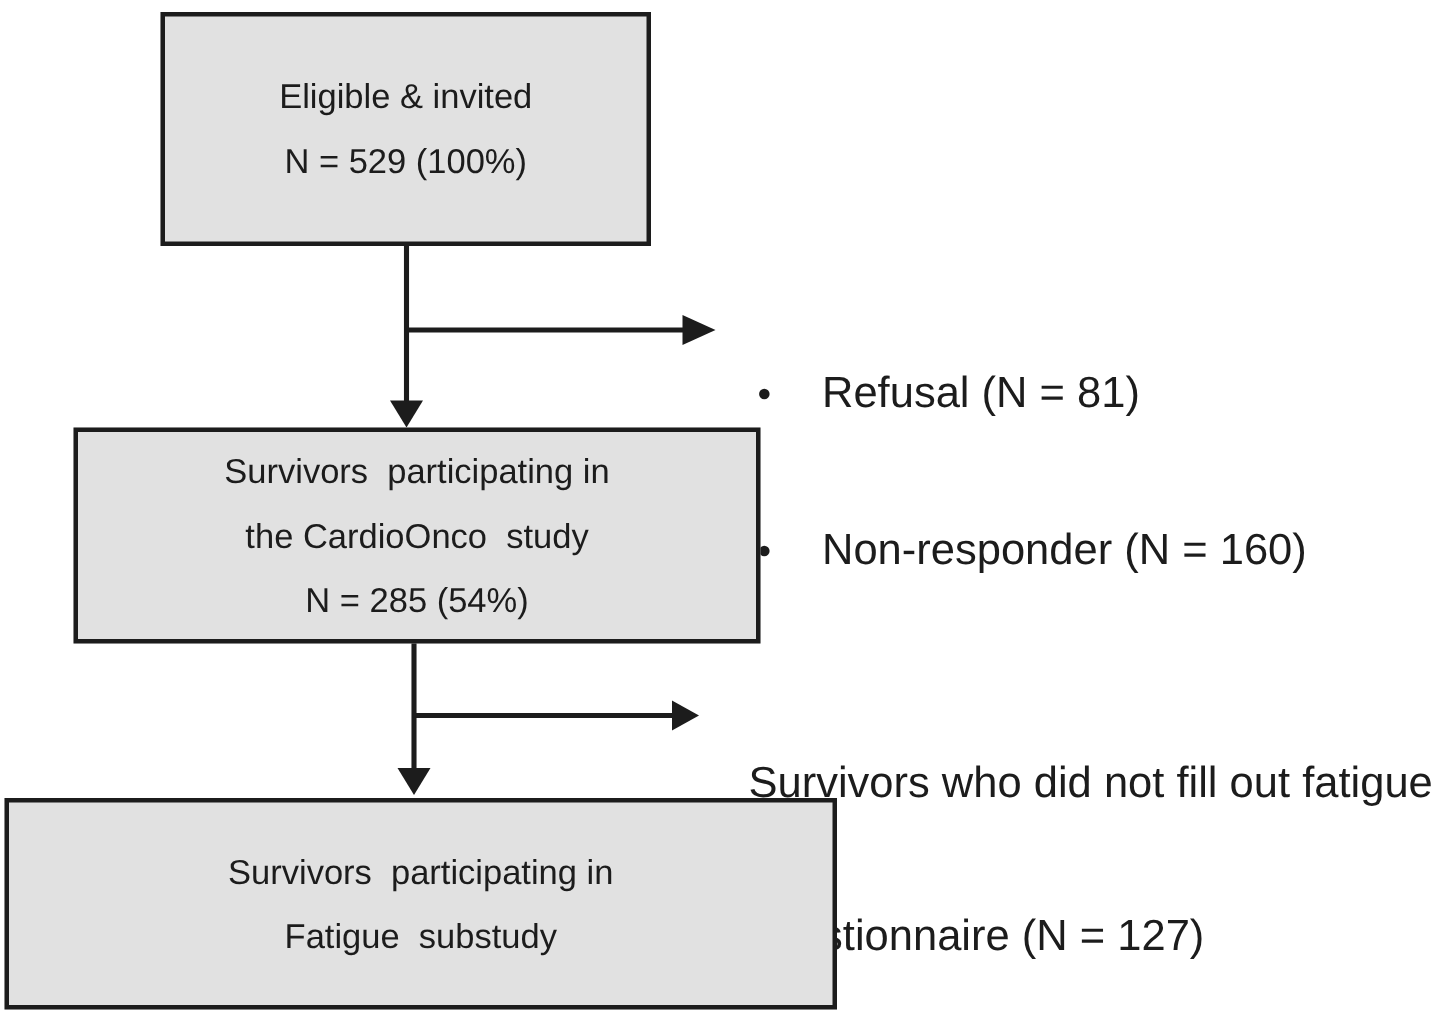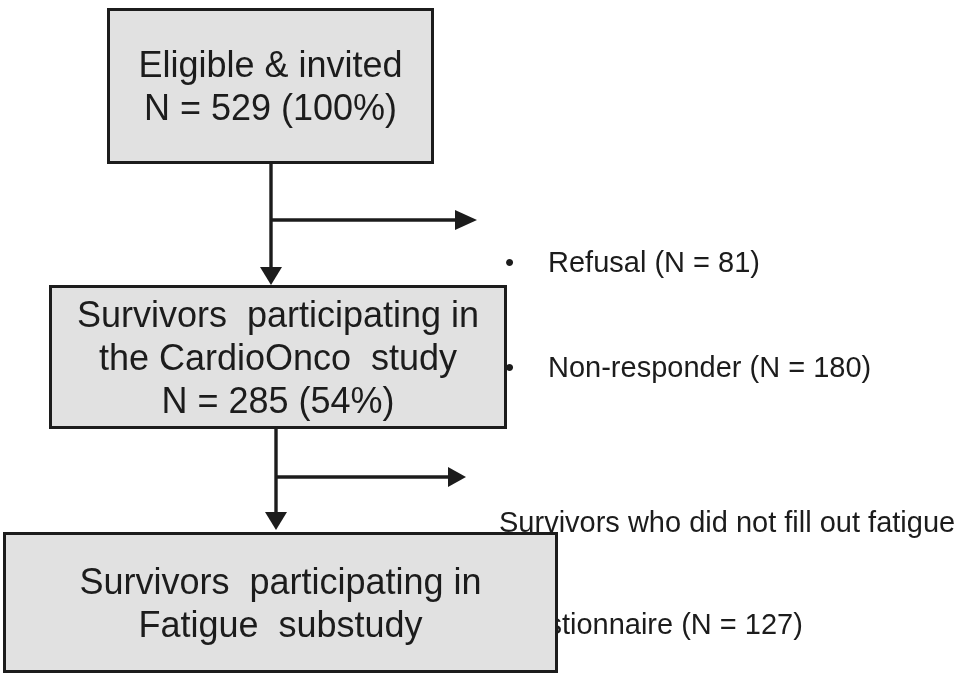--- a/index.html
+++ b/index.html
@@ -37,21 +37,21 @@
   }
   .flow-box{
     position:absolute;
     background:var(--box-fill);
     border:3px solid var(--box-border);
     display:flex;
     flex-direction:column;
     justify-content:center;
     align-items:center;
     text-align:center;
-    font-size:36px;
+    font-size:23px;
     line-height:43px;
     color:var(--text);
   }
   .flow-box .box-line{white-space:pre-wrap;}
   .box-1{left:107px;top:8px;width:327px;height:156px;}
   .box-2{left:49px;top:285px;width:458px;height:144px;}
   .box-3{left:3px;top:532px;width:555px;height:141px;}
   .side-note{
     position:absolute;
     font-size:29px;
@@ -100,21 +100,21 @@
     <div class="box-line">N = 529 (100%)</div>
   </div>
 
   <div class="side-note note-1">
     <div class="bullet-row">
       <span class="bullet-glyph">•</span>
       <span class="bullet-text">Refusal (N = 81)</span>
     </div>
     <div class="bullet-row">
       <span class="bullet-glyph">•</span>
-      <span class="bullet-text">Non-responder (N = 180)</span>
+      <span class="bullet-text">Non-responder (N = 160)</span>
     </div>
   </div>
 
   <div class="flow-box box-2">
     <div class="box-line">Survivors  participating in</div>
     <div class="box-line">the CardioOnco  study</div>
     <div class="box-line">N = 285 (54%)</div>
   </div>
 
   <div class="side-note note-2">

